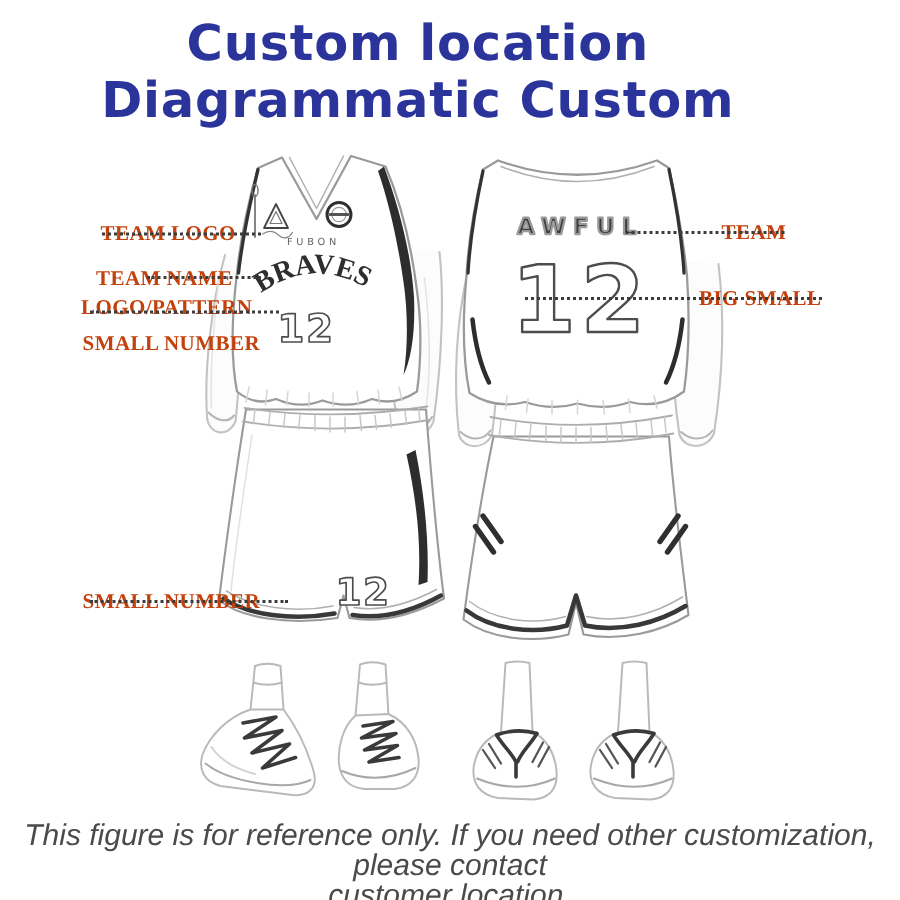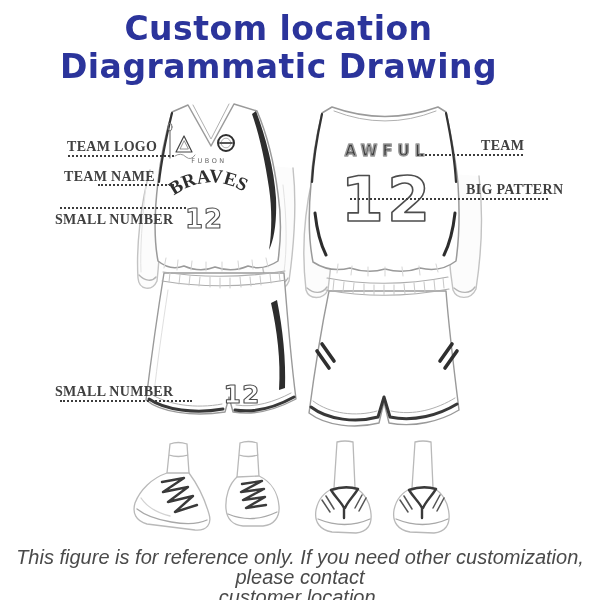--- a/index.html
+++ b/index.html
@@ -8,37 +8,38 @@
     overflow:hidden; font-family:"Liberation Sans", sans-serif;
   }
   .title {
     position:absolute; top:10px; left:0; width:557px; text-align:center;
     font-family:"DejaVu Sans", sans-serif; font-weight:800;
     font-size:33px; line-height:38px; color:#2b349b; letter-spacing:0.5px;
   }
   svg.diagram { position:absolute; left:0; top:0; }
   .lbl {
     position:absolute; font-family:"Liberation Serif", serif; font-weight:700;
-    font-size:14px; letter-spacing:0.3px; color:#404040; white-space:nowrap;
+    font-size:14px; letter-spacing:0.3px; color:#c2410c; white-space:nowrap;
     line-height:15px;
+    margin-top:10px;
   }
   .dots { position:absolute; height:0; border-top:2px dotted #3c3c3c; }
   .footer {
     position:absolute; top:547px; left:0; width:600px; text-align:center;
     font-style:italic; font-size:20px; line-height:20px; color:#4a4a4a;
   }
 </style>
 </head>
 <body>
 
 <div class="page">
 
   <div class="title">
     <div>Custom location</div>
-    <div>Diagrammatic Drawing</div>
+    <div>Diagrammatic Custom</div>
   </div>
 
   <svg class="diagram" width="600" height="600" viewBox="0 0 600 600" xmlns="http://www.w3.org/2000/svg" xmlns:xlink="http://www.w3.org/1999/xlink">
 
     <defs>
       <path id="bravesArch" d="M 172,197 Q 208,170 246,193" fill="none"></path>
     </defs>
 
     <g fill="none" stroke-linecap="round" stroke-linejoin="round">
 
@@ -154,31 +155,32 @@
         <path d="M 396,519 Q 423,530 448,519" stroke="#a8a8a8"></path>
       </g>
     </g>
   </svg>
 
   <div class="lbl" style="left:67px; top:139px;">TEAM LOGO</div>
   <div class="dots" style="left:68px; top:155px; width:106px;"></div>
 
   <div class="lbl" style="left:64px; top:169px;font-family:Liberation Serif, serif;">TEAM NAME</div>
   <div class="dots" style="left:98px; top:184px; width:76px;"></div>
+  <div class="lbl" style="left:54px; top:188px;">LOGO/PATTERN</div>
 
   <div class="dots" style="left:60px; top:207px; width:126px;"></div>
   <div class="lbl" style="left:55px; top:212px;">SMALL NUMBER</div>
 
   <div class="lbl" style="left:55px; top:384px;">SMALL NUMBER</div>
   <div class="dots" style="left:60px; top:400px; width:132px;"></div>
 
   <div class="lbl" style="left:481px; top:138px;">TEAM</div>
   <div class="dots" style="left:417px; top:154px; width:106px;"></div>
 
-  <div class="lbl" style="left:466px; top:182px;">BIG PATTERN</div>
+  <div class="lbl" style="left:466px; top:182px;">BIG SMALL</div>
   <div class="dots" style="left:350px; top:198px; width:198px;"></div>
 
   <div class="footer">
     <div>This figure is for reference only. If you need other customization, please contact</div>
     <div>customer location.</div>
   </div>
 
 </div>
 
 </body></html>

